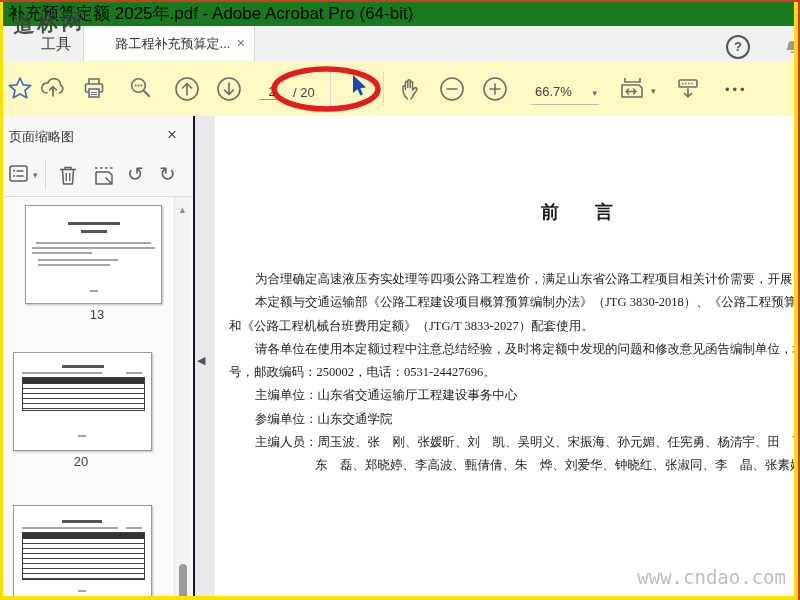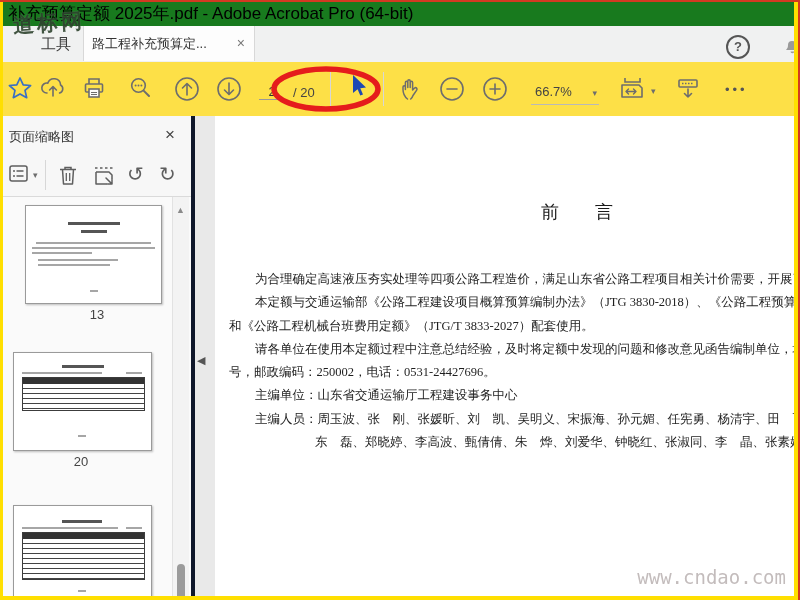--- a/index.html
+++ b/index.html
@@ -15,45 +15,45 @@
   .wm-top{position:absolute;top:7px;left:10px;z-index:40;font-size:21px;font-weight:bold;
     color:rgba(40,62,40,.88);letter-spacing:3px;transform:rotate(-4deg);pointer-events:none;
     text-shadow:0 0 1px rgba(255,255,255,.25);}
 
   
   .tabstrip{position:absolute;top:24px;left:0;right:0;height:36px;background:#f0f1f1;border-bottom:1px solid #ddd;}
   .tab-tools{position:absolute;left:6px;top:0;width:62px;height:36px;text-align:right;
     font-size:15px;color:#3b3b3b;line-height:36px;cursor:pointer;}
   .tab-doc{position:absolute;left:80px;top:0;width:172px;height:35px;background:#fdfdfd;
     border-left:1px solid #d8d8d8;border-right:1px solid #d8d8d8;font-size:13px;color:#333;
-    line-height:35px;padding-left:8px;box-sizing:border-box;cursor:pointer;}
+    line-height:35px;padding-left:8px;box-sizing:border-box;cursor:pointer;text-align:center;}
   .tab-doc .tab-close{position:absolute;right:9px;top:0;font-size:14px;color:#777;cursor:pointer;}
   .help-btn{position:absolute;right:44px;top:9px;width:20px;height:20px;border:2px solid #555;
     border-radius:50%;color:#555;font-size:13px;font-weight:bold;text-align:center;line-height:20px;cursor:pointer;}
   .bell{position:absolute;right:-8px;top:10px;width:20px;height:20px;}
 
   
-  .toolbar{position:absolute;top:60px;left:0;right:0;height:54px;background:#fde047;border-bottom:1px solid #ec4899;}
+  .toolbar{position:absolute;top:60px;left:0;right:0;height:54px;background:#fef9c3;border-bottom:1px solid #ec4899;}
   .tb-ic{position:absolute;top:13px;cursor:pointer;}
   .tb-sep{position:absolute;top:10px;width:1px;height:34px;background:#d7d7d7;}
   .page-num{position:absolute;left:256px;top:22px;width:26px;text-align:center;font-size:13px;color:#333;
     border-bottom:1px solid #999;cursor:text;}
   .page-total{position:absolute;left:290px;top:23px;font-size:13px;color:#444;}
   .zoom-box{position:absolute;left:528px;top:22px;width:68px;border-bottom:1px solid #b9b9b9;height:20px;cursor:pointer;}
   .zoom-val{position:absolute;left:4px;top:0;font-size:13px;color:#444;}
   .caret{font-size:9px;color:#6d6d6d;}
   .zoom-caret{position:absolute;right:2px;top:4px;}
   .more-dots{position:absolute;left:722px;top:20px;font-size:13px;color:#555;letter-spacing:3px;cursor:pointer;}
 
   
   .annot{position:absolute;left:266px;top:62px;z-index:30;pointer-events:none;}
   .cursor-ptr{position:absolute;left:347px;top:72px;z-index:31;pointer-events:none;}
 
   
-  .panel{position:absolute;left:0;top:114px;width:192px;bottom:0;background:#f7f7f7;border-right:4px solid #0f172a;box-sizing:border-box;}
+  .panel{position:absolute;left:0;top:114px;width:192px;bottom:0;background:#f7f7f7;border-right:2px solid #0f172a;box-sizing:border-box;}
   .panel-title{position:absolute;left:6px;top:12px;font-size:13px;color:#333;}
   .panel-close{position:absolute;right:16px;top:9px;font-size:17px;color:#444;cursor:pointer;}
   .panel-tools{position:absolute;left:0;top:38px;right:0;height:42px;border-bottom:1px solid #dadada;}
   .pt-ic{position:absolute;top:9px;cursor:pointer;}
   .pt-sep{position:absolute;left:42px;top:6px;width:1px;height:30px;background:#d7d7d7;}
   .rot{font-size:20px;color:#5f5f5f;line-height:22px;}
   .thumb-list{position:absolute;left:0;top:81px;right:0;bottom:0;background:#fafafa;}
   .thumb-page{position:absolute;background:#fff;border:1px solid #9a9a9a;box-shadow:1px 1px 2px rgba(0,0,0,.25);cursor:pointer;overflow:hidden;}
   .thumb-label{position:absolute;font-size:13px;color:#444;text-align:center;width:40px;cursor:pointer;}
   .scrollbar{position:absolute;right:2px;top:0;bottom:0;width:16px;background:#f3f3f3;border-left:1px solid #e2e2e2;}
@@ -64,21 +64,21 @@
   .tl{position:absolute;background:#555;}
   .tlight{position:absolute;background:#a6a6a6;}
   .ttable{position:absolute;border:1px solid #3c3c3c;background:
      repeating-linear-gradient(180deg,#444 0 1px,transparent 1px 5px);}
   .ttable .hdr{position:absolute;left:0;right:0;top:0;height:6px;background:#333;}
 
   
   .gutter{position:absolute;left:192px;top:114px;width:20px;bottom:0;background:#e9e9e9;}
   .collapse{position:absolute;left:194px;top:352px;font-size:11px;color:#555;cursor:pointer;z-index:5;}
   .page{position:absolute;left:212px;top:114px;right:0;bottom:0;background:#fff;overflow:hidden;}
-  .doc-title{position:absolute;left:326px;top:84px;font-size:18px;font-weight:normal;color:#1b1b1b;
+  .doc-title{position:absolute;left:326px;top:84px;font-size:18px;font-weight:bold;color:#1b1b1b;
     font-family:"Liberation Serif","DejaVu Serif",serif;white-space:pre;}
   .doc-lines{position:absolute;left:14px;top:152px;right:0;font-size:12.5px;color:#1e1e1e;
     font-family:"Liberation Serif","DejaVu Serif",serif;line-height:23.3px;white-space:nowrap;}
   .dl{height:23.3px;overflow:hidden;}
   .ind{padding-left:26px;}
   .ind2{padding-left:86px;}
   .wm-bottom{position:absolute;right:8px;bottom:8px;font-size:19px;color:#c3bcbc;
     font-family:"DejaVu Sans Mono","Liberation Mono",monospace;pointer-events:none;}
 </style>
 </head>
@@ -256,20 +256,21 @@
 
     <div class="page">
       <div class="doc-title">前　　言</div>
       <div class="doc-lines">
         <div class="dl ind">为合理确定高速液压夯实处理等四项公路工程造价，满足山东省公路工程项目相关计价需要，开展了</div>
         <div class="dl ind">本定额与交通运输部《公路工程建设项目概算预算编制办法》（JTG 3830-2018）、《公路工程预算定</div>
         <div class="dl">和《公路工程机械台班费用定额》（JTG/T 3833-2027）配套使用。</div>
         <div class="dl ind">请各单位在使用本定额过程中注意总结经验，及时将定额中发现的问题和修改意见函告编制单位，地址</div>
         <div class="dl">号，邮政编码：250002，电话：0531-24427696。</div>
         <div class="dl ind">主编单位：山东省交通运输厅工程建设事务中心</div>
+        <div class="dl ind">参编单位：山东交通学院</div>
         <div class="dl ind">主编人员：周玉波、张　刚、张媛昕、刘　凯、吴明义、宋振海、孙元媚、任宪勇、杨清宇、田　飞、</div>
         <div class="dl ind2">东　磊、郑晓婷、李高波、甄倩倩、朱　烨、刘爱华、钟晓红、张淑同、李　晶、张素娟、</div>
       </div>
       <div class="wm-bottom">www.cndao.com</div>
     </div>
 
   </div>
 </div>
 
 </body></html>

